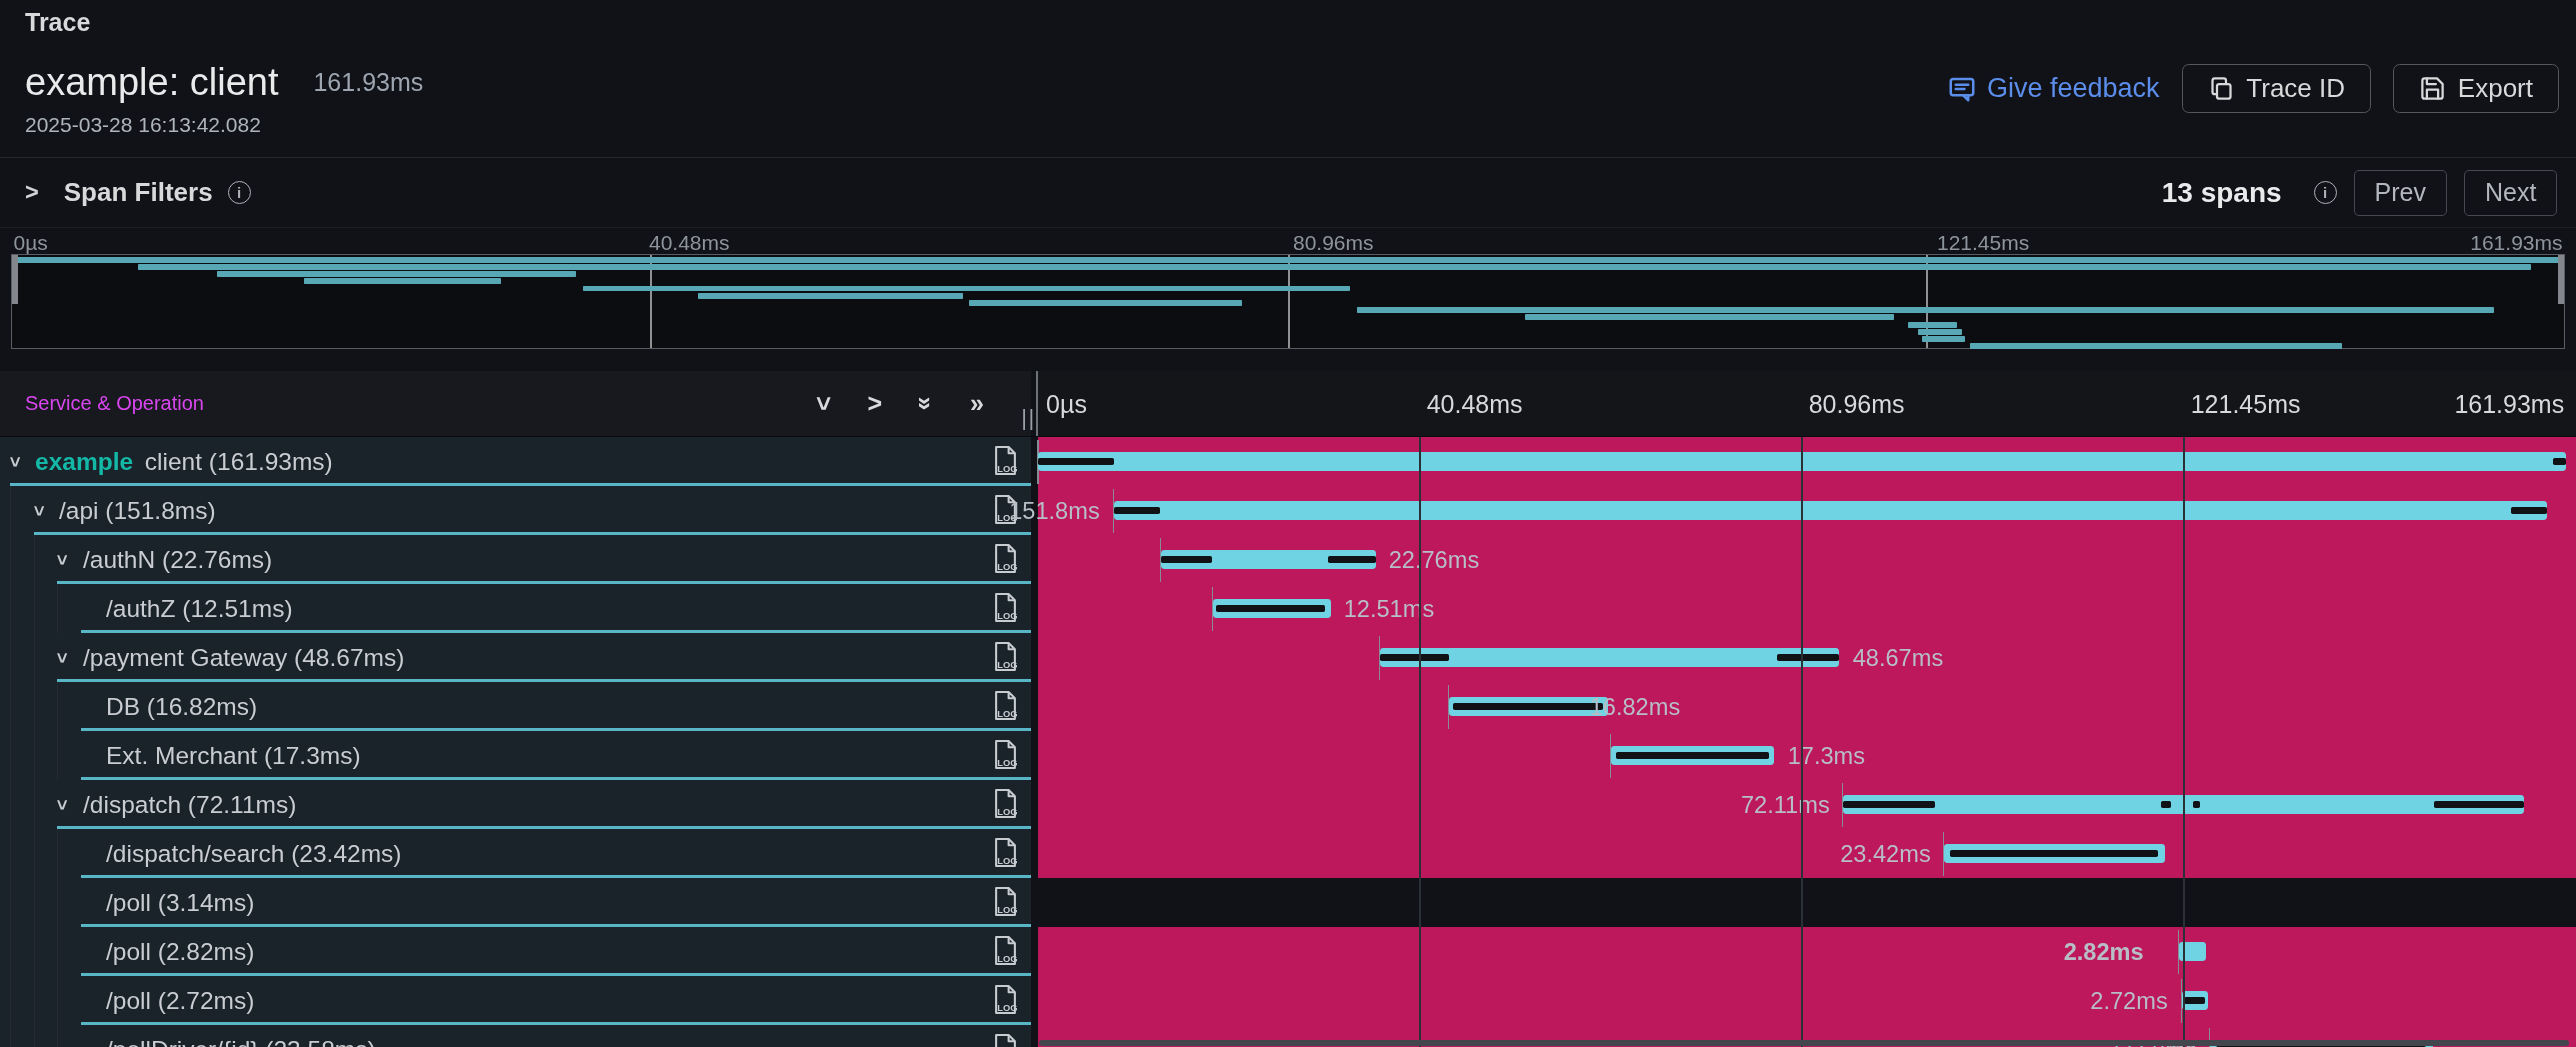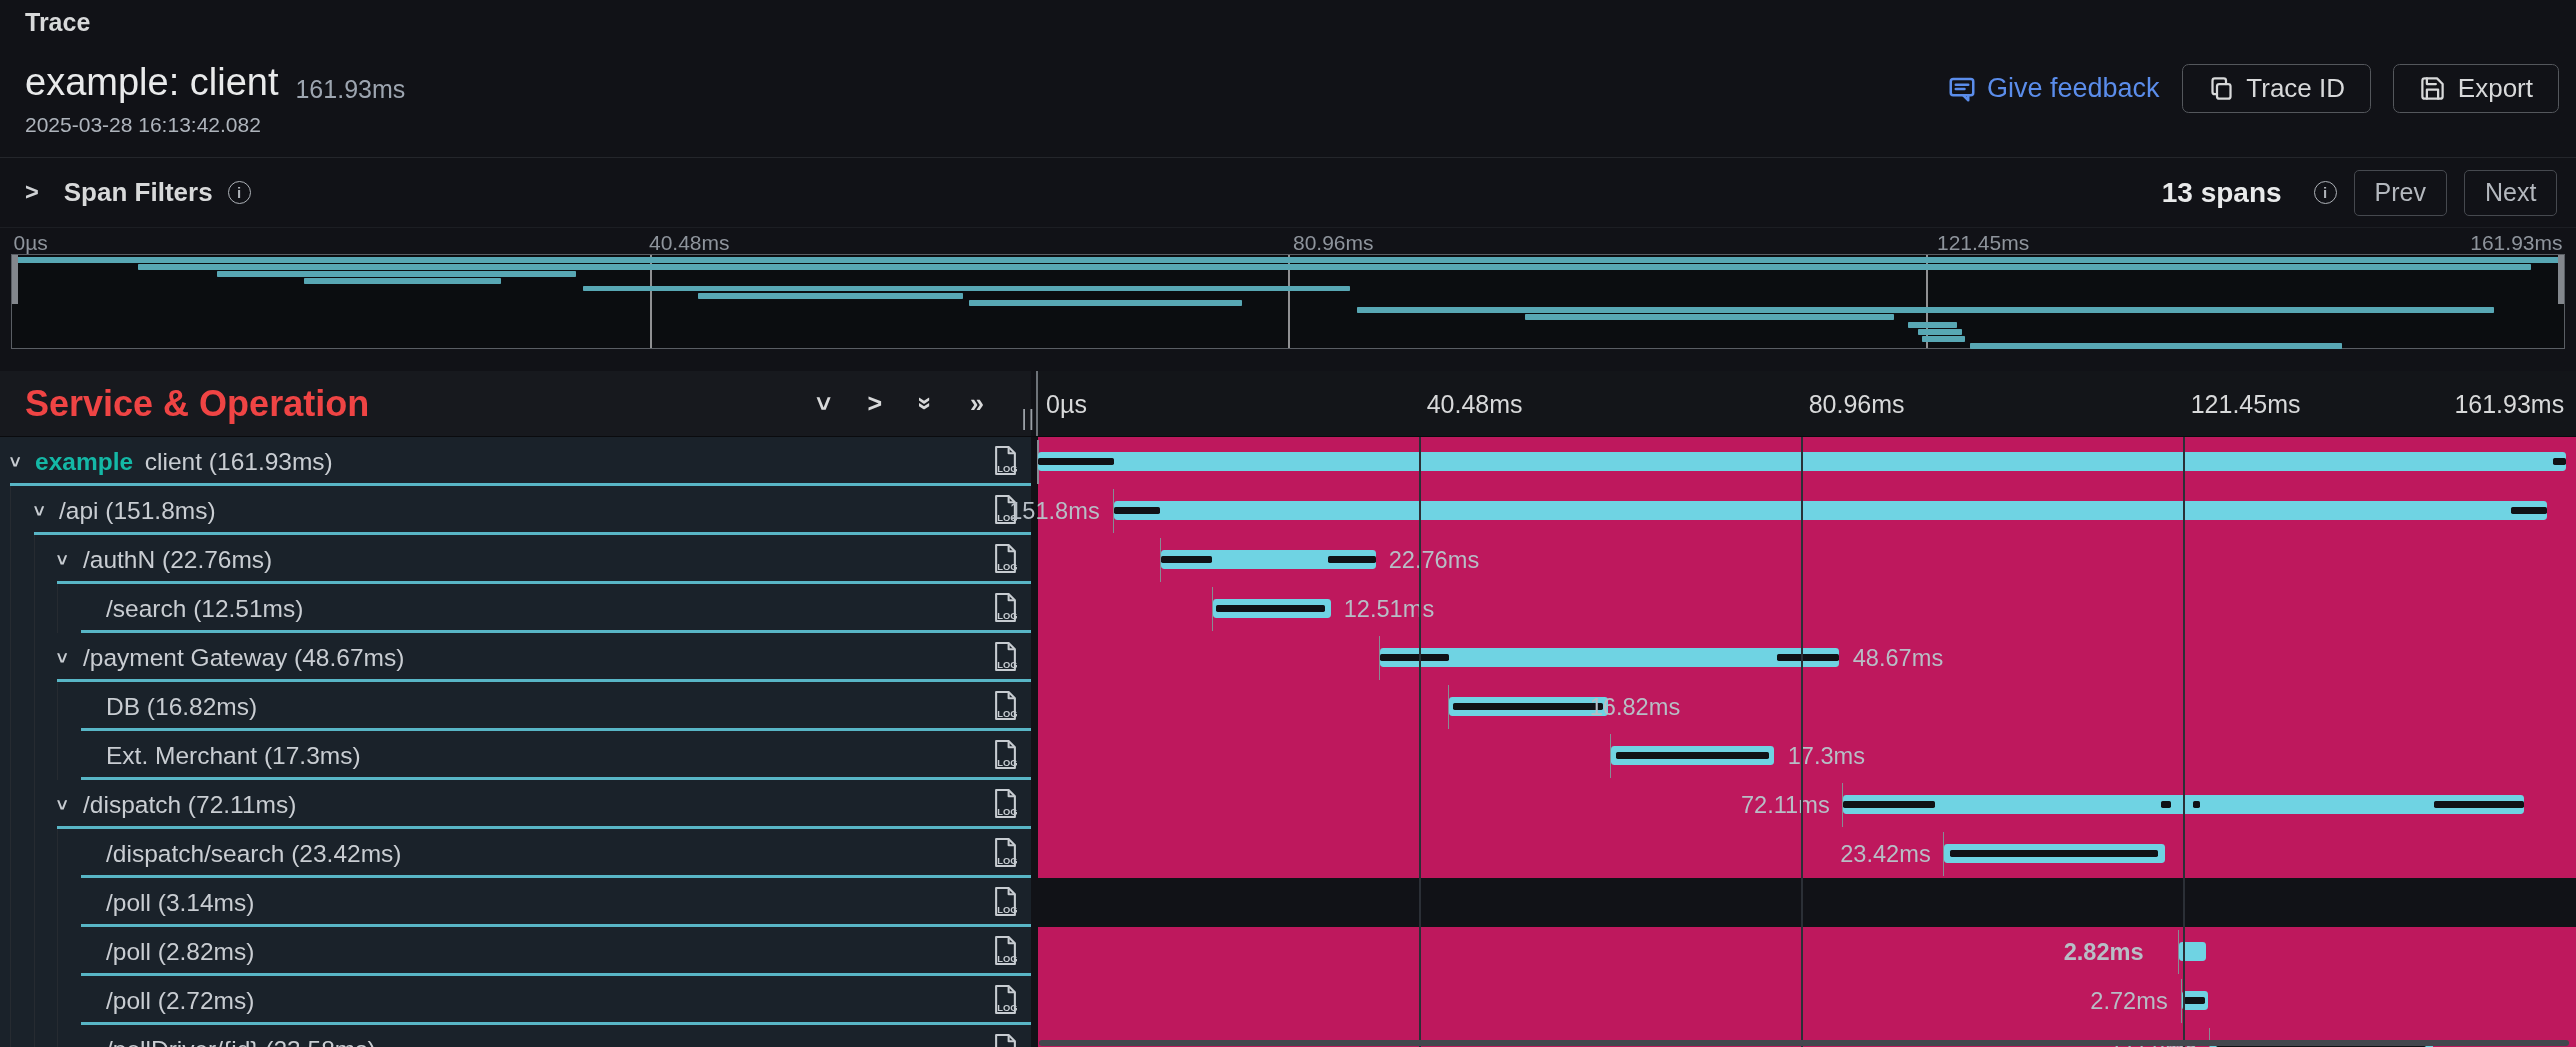--- a/index.html
+++ b/index.html
@@ -3,21 +3,21 @@
 <meta charset="utf-8">
 <style>
   * { margin:0; padding:0; box-sizing:border-box; }
   html,body { width:2576px; height:1048px; background:#111217; overflow:hidden;
               font-family:"Liberation Sans", sans-serif; color:#D8D9DA; }
   .page { position:relative; width:2576px; height:1048px; }
 
   
   .top { position:relative; height:158px; border-bottom:0.8px solid #24262B; }
   .trace-label { position:absolute; left:25px; top:8.4px; font-size:25px; font-weight:600; color:#D8D9DA; }
-  .title-row { position:absolute; left:25px; top:61px; display:flex; align-items:flex-end; gap:17px; }
+  .title-row { position:absolute; left:25px; top:61px; display:flex; align-items:center; gap:35px; }
   .trace-name { font-size:38px; font-weight:500; color:#E9EAEB; }
   .trace-dur  { font-size:25px; color:#9DA5B0; }
   .timestamp  { position:absolute; left:25px; top:113px; font-size:21px; color:#AEB4BC; }
   .actions { position:absolute; right:17px; top:64px; display:flex; align-items:center; gap:22px; }
   .feedback { display:flex; align-items:center; gap:10px; color:#5B8DEB; font-size:27px; cursor:pointer; }
   .btn { display:flex; align-items:center; gap:11.8px; height:49px; padding:0 25px;
          border:0.8px solid #54575C; border-radius:6.7px; background:#111217;
          font-size:26px; font-weight:500; color:#D8D9DA; cursor:pointer; }
   .btn svg, .feedback svg { display:block; }
 
@@ -39,21 +39,21 @@
   .mini-canvas { position:relative; margin:0 11px; height:95px; background:#0B0D10;
                  border:0.8px solid #5A5E64; }
   .mini-bar { position:absolute; background:#58A7B4; border-radius:0.8px; }
   .mini-grid { position:absolute; top:0; bottom:0; width:1.7px; background:rgba(255,255,255,0.55); }
   .mini-handle { position:absolute; top:0; width:5.9px; height:49px; background:#83878D; z-index:3; }
 
   
   .main { position:relative; margin-top:22px; }
   .hdr { display:flex; height:66px; border-bottom:1.7px solid #0A0B0E; }
   .hdr-left { width:1031px; background:#17191E; display:flex; align-items:center; padding-left:25px; position:relative; }
-  .hdr-title { font-size:36px; font-weight:700; color:#ef4444; }
+  .hdr-title { font-size:20px; font-weight:400; color:#d946ef; }
   .hdr-icons { margin-left:auto; display:flex; align-items:center; gap:37px; margin-right:47px; }
   .hicon { font-size:25px; font-weight:700; color:#D8D9DA; cursor:pointer; line-height:1; }
   .rot { display:inline-block; transform:rotate(90deg); }
   .hdr-gap { width:6.7px; background:#111217; position:relative; }
   .hdr-gap .grip { position:absolute; right:1.7px; bottom:5px; font-size:22px; color:#9BA0A7; letter-spacing:1.7px; }
   .hdr-gap .vline { position:absolute; right:0; top:0; bottom:0; width:1.7px; background:#6E7379; }
   .hdr-right { flex:1; position:relative; background:#131519; }
   .hdr-right span { position:absolute; top:50%; transform:translateY(-50%); font-size:25px; color:#D8D9DA; white-space:nowrap; }
 
   
@@ -250,21 +250,21 @@
             </div>
             <span class="bar-label" style="left: 351px;">22.76ms</span>
           </div>
         </div>
         <div class="row">
           <div class="cellL">
             <div class="guide" style="left: 10px;"></div>
             <div class="guide" style="left: 34px;"></div>
             <div class="guide" style="left: 57px;"></div>
             <div class="uline" style="left: 81px; right: 0px;"></div>
-            <div class="row-text" style="left: 106px;">/search (12.51ms)</div>
+            <div class="row-text" style="left: 106px;">/authZ (12.51ms)</div>
             <span class="logicon"><svg width="25" height="32" viewBox="0 0 24 30" fill="none" stroke="#C7CCD1" stroke-width="2" stroke-linejoin="round">
                 <path d="M3 2h12l6 6v20H3z"></path>
                 <path d="M15 2v6h6"></path>
                 <text x="4.2" y="26" font-size="9" font-weight="700" stroke="none" fill="#C7CCD1" font-family="Liberation Sans, sans-serif">LOG</text>
               </svg></span>
           </div>
           <div class="row-gap"></div>
           <div class="cellR">
             <div class="tickline" style="left: 174px;"></div>
             <div class="bar" style="left: 175px; width: 118px;">

